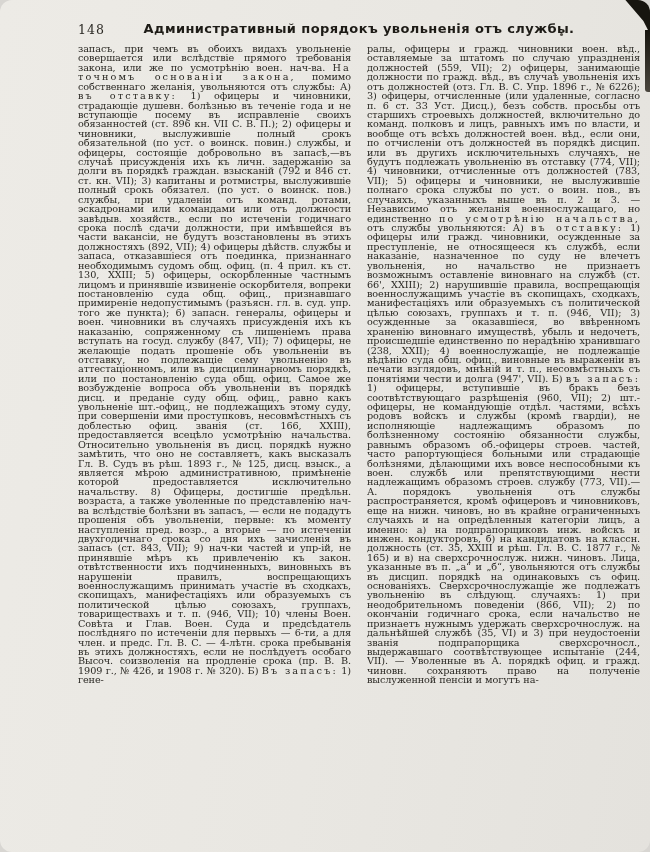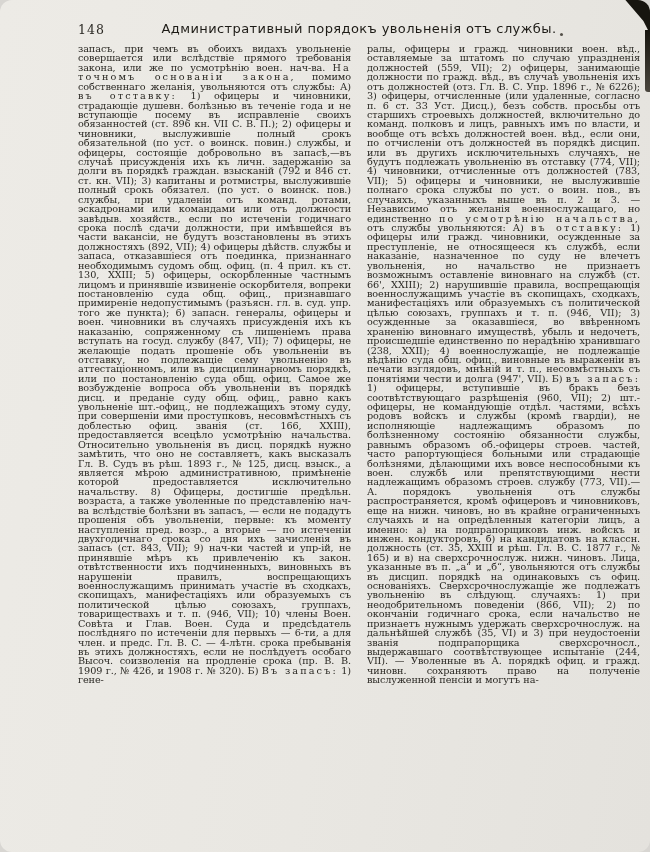--- a/index.html
+++ b/index.html
@@ -31,21 +31,21 @@
   }
   
   .header{position:absolute;top:21px;left:78px;width:562px;height:18px;}
   .pagenum{
     position:absolute;left:0;top:1px;
     font-size:12.5px;letter-spacing:1px;color:#2b2924;
   }
   .title{
     width:100%;text-align:center;
     font-family:"DejaVu Sans", sans-serif;
-    font-weight:normal;font-size:13px;letter-spacing:0.4px;
+    font-weight:bold;font-size:13px;letter-spacing:0.4px;
     color:#1d1b16;
   }
   
   .body{
     position:absolute;top:44px;left:78px;width:562px;height:741px;
     display:flex;gap:16px;
   }
   .col{
     width:277px;height:741px;overflow:hidden;
     text-align:justify;

